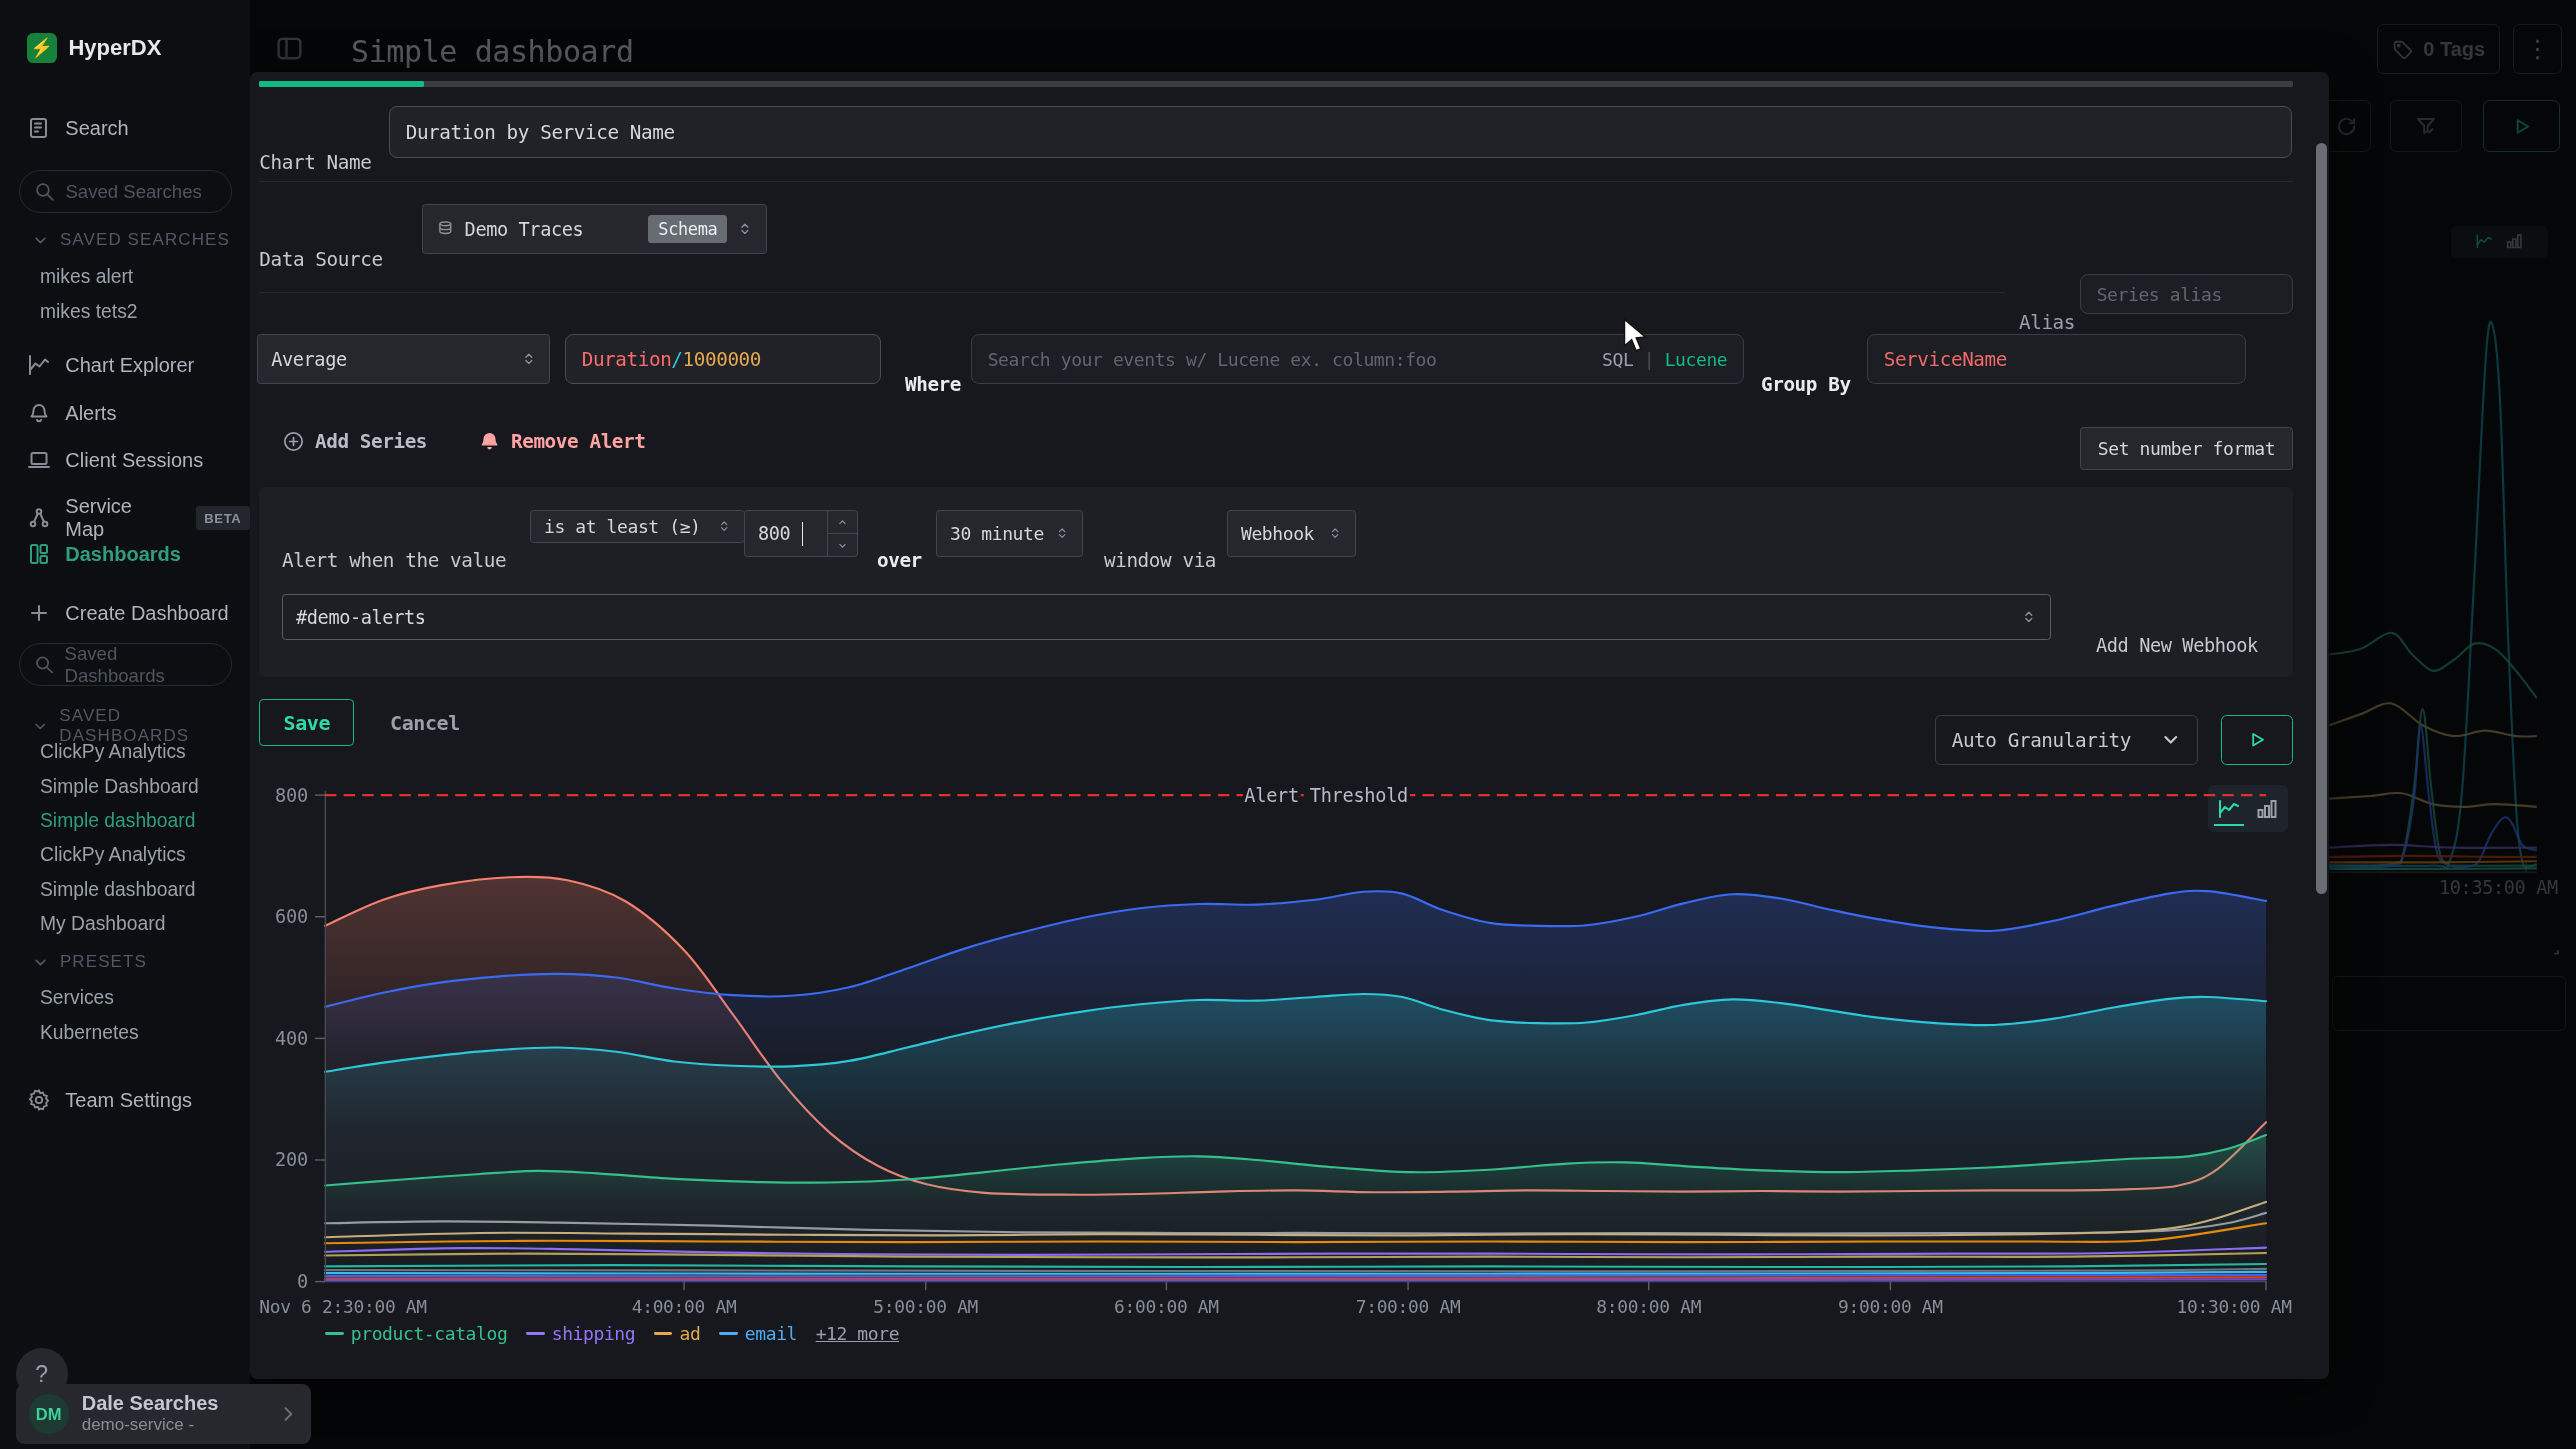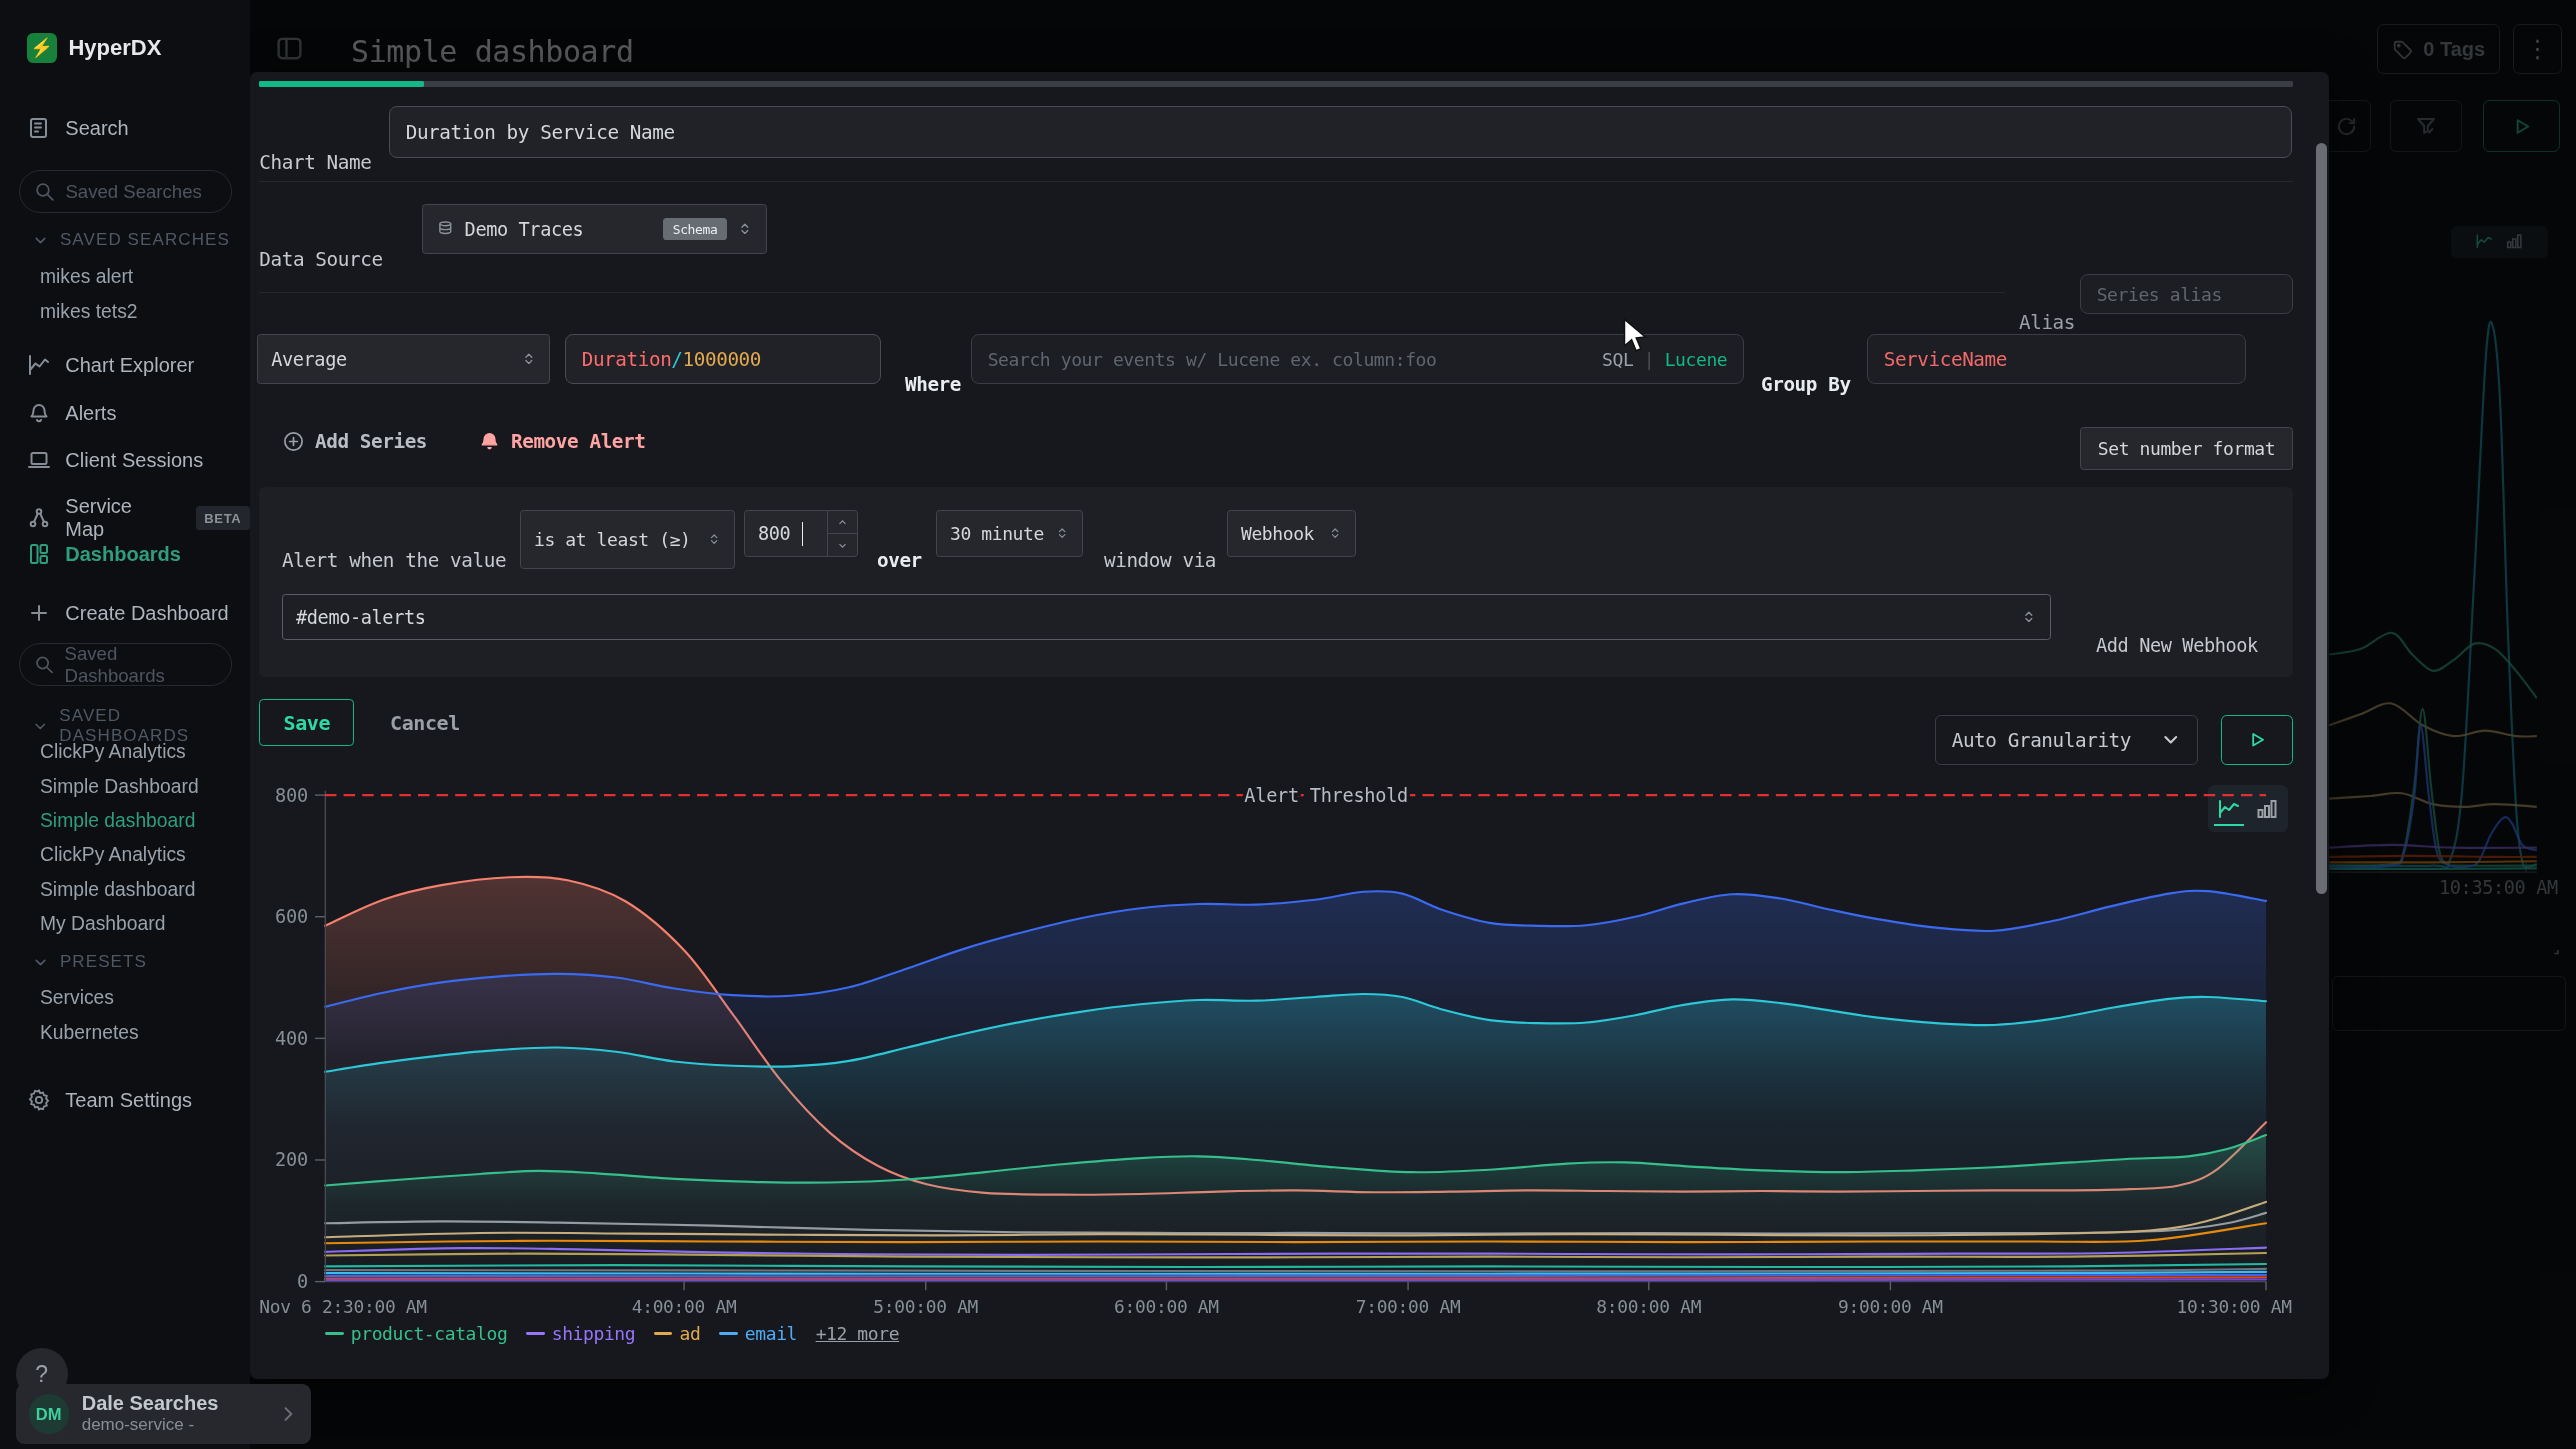--- a/index.html
+++ b/index.html
@@ -42,21 +42,21 @@
 
   
   .modal{position:absolute;left:250px;top:72px;width:2079px;height:1307px;background:#17181d;border-radius:7.2px;z-index:2;box-shadow:0 7.2px 43px rgba(0,0,0,.6);}
   .progress-track{position:absolute;left:9.3px;top:8.6px;width:2034px;height:6.4px;background:#3a3e44;border-radius:1.4px;}
   .progress-fill{height:6.4px;border-radius:1.4px;}
   .flabel{position:absolute;color:#c6c9ce;font-size:19.3px;margin-top:29px;}
   .field{position:absolute;background:#212227;border:1.4px solid #494c52;border-radius:8px;box-sizing:border-box;display:flex;align-items:center;color:#d4d7db;font-size:19.3px;padding:0 15.7px;}
   .select{position:absolute;background:#26272c;border:1.4px solid #42454b;border-radius:3.6px;box-sizing:border-box;display:flex;align-items:center;color:#d4d7db;font-size:18.6px;padding:0 13px;gap:10px;}
   .select .ic,.field .ic{width:18.6px;height:18.6px;color:#8b919a;flex:0 0 auto;}
   .divider{position:absolute;height:1.4px;background:#26282e;}
-  .badge-pill{background:#676c73;color:#eceef0;border-radius:3.6px;padding:3.6px 10px;font-size:13px;}
+  .badge-pill{background:#676c73;color:#eceef0;border-radius:3.6px;padding:3.6px 10px;font-size:17px;}
   .placeholder{color:#5f6670;}
   .alert-panel{position:absolute;left:9.3px;top:415px;width:2034px;height:190px;background:#1d1f25;border-radius:5.7px;}
   .ghost-btn{position:absolute;display:flex;align-items:center;gap:10px;font-size:19.3px;font-weight:bold;}
   .spin{margin-left:auto;display:flex;flex-direction:column;width:29px;align-self:stretch;border-left:1.4px solid #42454b;color:#8b919a;}
   .spin div{flex:1;display:flex;align-items:center;justify-content:center;}
   .spin div:first-child{border-bottom:1.4px solid #42454b;}
   .caret{display:inline-block;width:1.4px;height:24px;background:#e8eaed;margin-left:1.4px;}
   .save-btn{position:absolute;left:9.3px;top:627px;width:95px;height:47px;border:1.4px solid #12b886;border-radius:4.3px;color:#2dd9a5;font-weight:bold;font-size:20px;display:flex;align-items:center;justify-content:center;background:transparent;}
   .cancel-btn{position:absolute;left:140px;top:627px;height:47px;display:flex;align-items:center;color:#9aa0a6;font-weight:bold;font-size:20px;}
   .gran{position:absolute;left:1685px;top:643px;width:263px;height:50px;background:#17181d;border:1.4px solid #3a3d43;border-radius:5.7px;display:flex;align-items:center;justify-content:space-between;padding:0 15.7px;box-sizing:border-box;color:#c6c9ce;font-size:19.3px;}
@@ -469,21 +469,21 @@
           <use href="#i-bell-fill"></use>
         </svg>
       <span>Remove Alert</span>
     </div>
     <div class="select" style="left:1830px;top:355px;width:213px;height:43px;justify-content:center;font-size:18px">
       <span>Set number format</span>
     </div>
 
     <div class="alert-panel"></div>
     <span class="flabel" style="left:32px;top:448px">Alert when the value</span>
-    <div class="select" style="left:270px;top:438px;width:215px;height:59px;justify-content:space-between">
+    <div class="select" style="left:280px;top:438px;width:215px;height:33px;justify-content:space-between">
       <span style="font-size:18px">is at least (≥)</span>
       <svg class="ic" style="width:14.3px;height:14.3px" viewBox="0 0 20 20" width="14.3" height="14.3">
           <use href="#i-updown"></use>
         </svg>
     </div>
     <div class="select" style="left:494px;top:438px;width:114px;height:47px;padding-right:0">
       <span>800</span>
         <span class="caret"></span>
       <span class="spin">
         <div>

